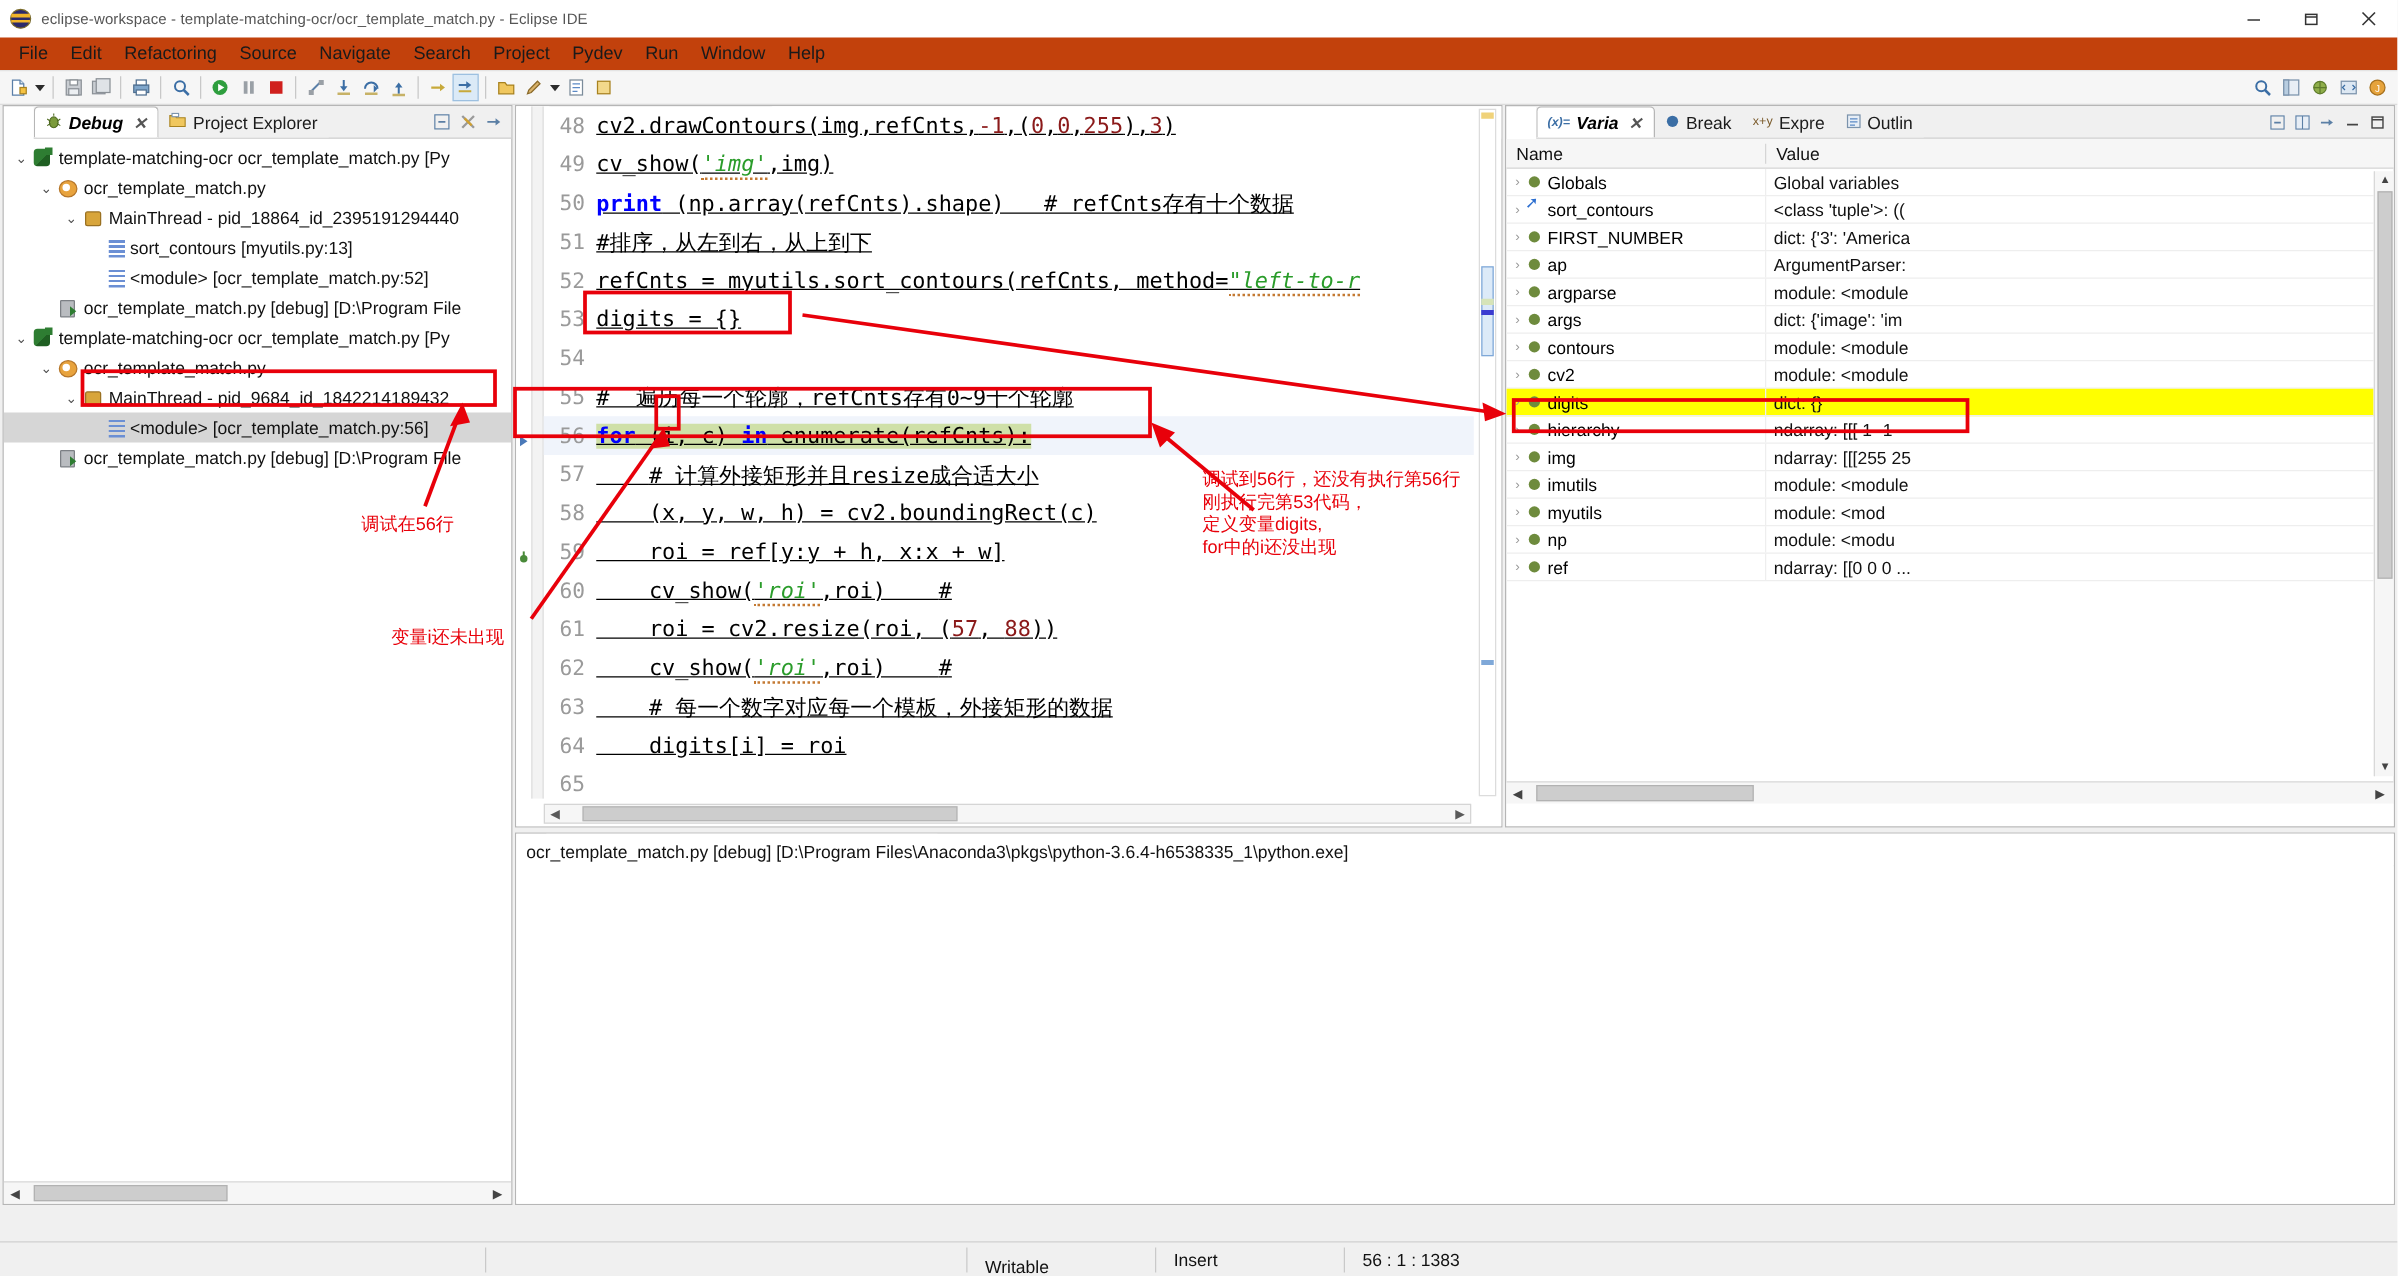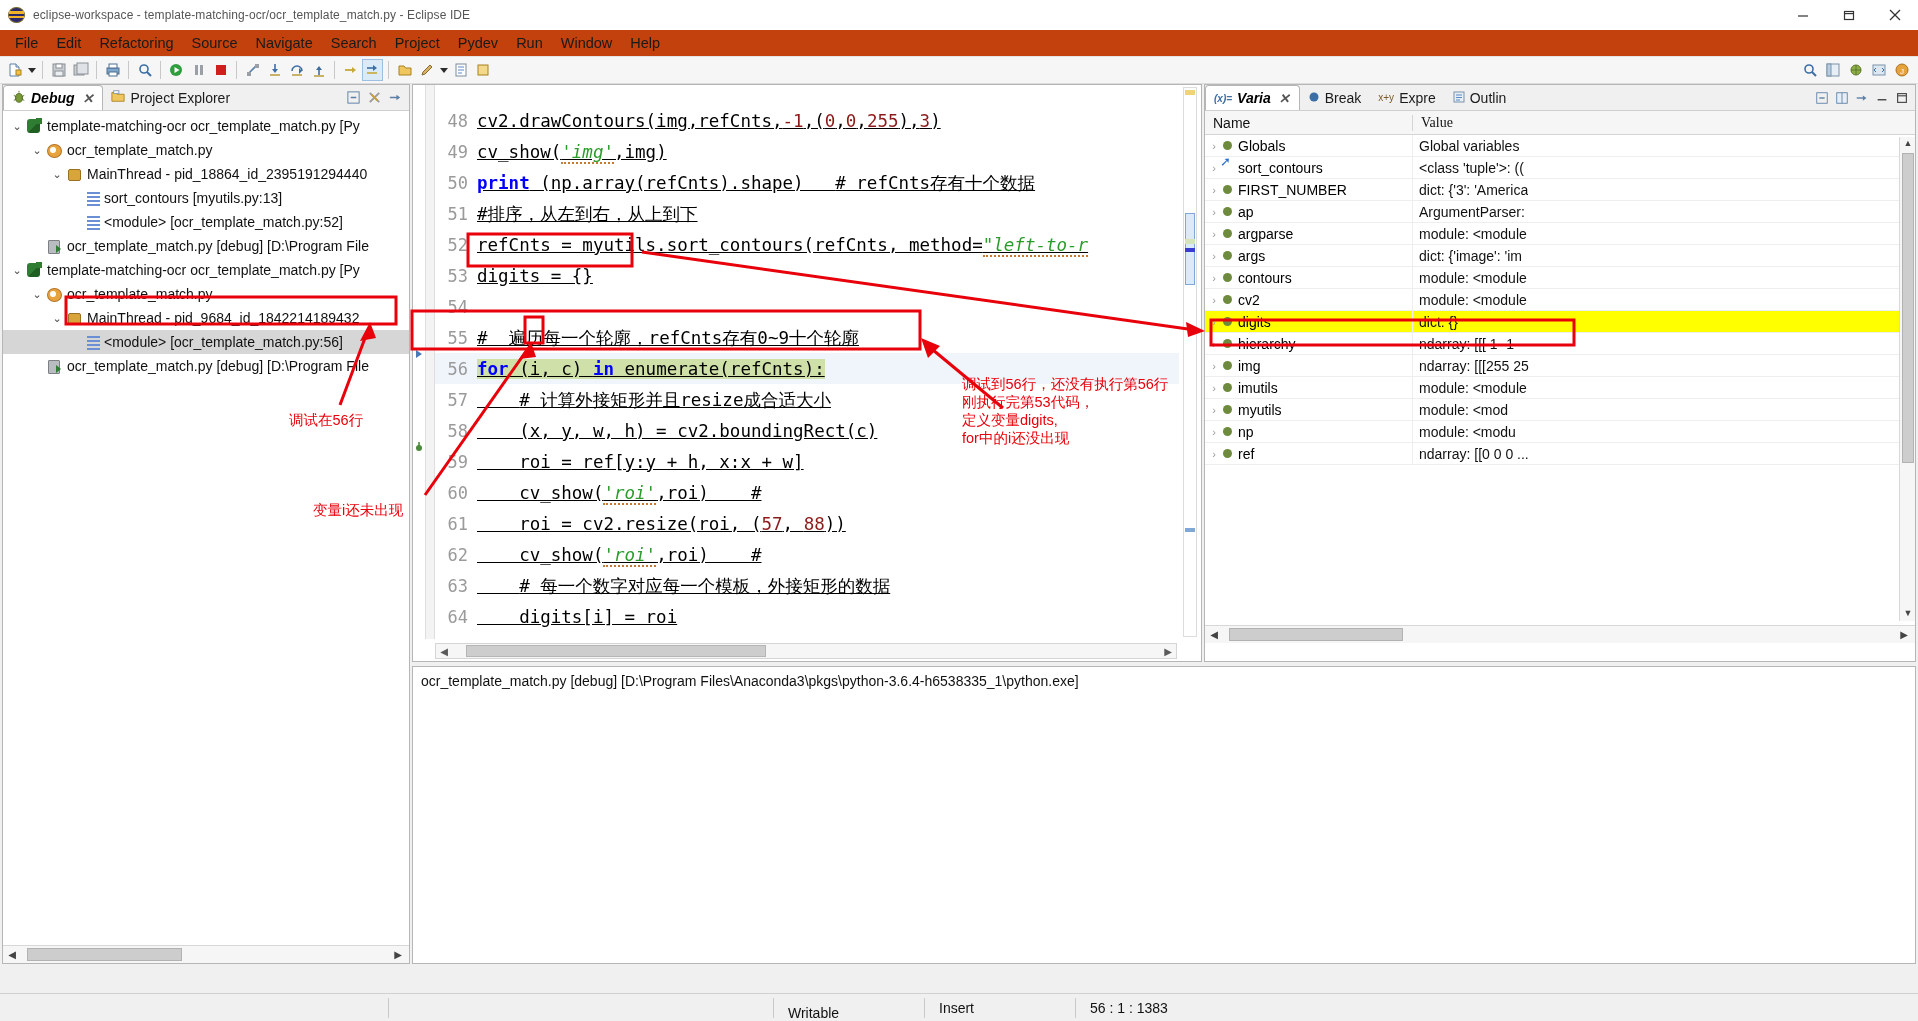--- a/index.html
+++ b/index.html
@@ -68,20 +68,21 @@
 
   
   .g { width:16px; height:16px; display:block; }
 
   
   .workbench { position:absolute; left:0; top:84px; right:0; bottom:37px; }
 
   .panel {
     position: absolute; background: #ffffff;
     border: 1px solid #b6b6b6;
+    padding-left: 24px;
   }
   .panel-tabs {
     height: 26px; display:flex; align-items:flex-end; background: #f0f0f0;
     border-bottom: 1px solid #cfcfcf; position: relative;
   }
   .ptab {
     display:flex; align-items:center; gap:5px; height:25px; padding: 0 9px 0 8px;
     font-size:14px; color:#1b1b1b; position:relative; background:#f0f0f0;
   }
   .ptab.active {
@@ -140,21 +141,21 @@
   }
 
   
   .editor-body { position:absolute; inset:0; background:#ffffff; }
   .code-area {
     position:absolute; left:0; top:0; right:0; bottom:22px; overflow:hidden;
     font-family: "DejaVu Sans Mono", monospace; font-size: 17.5px;
   }
   .ruler-left { position:absolute; left:0; top:0; bottom:0; width:12px; background:#ffffff; }
   .gutter-line { position:absolute; left:12px; top:0; bottom:0; width:10px; background:#f3f3f3; border-left:1px solid #dedede; border-right:1px solid #dedede;}
-  .code-lines { position:absolute; left:22px; top:0; right:22px; bottom:0;margin-top:20px; }
+  .code-lines { position:absolute; left:22px; top:0; right:22px; bottom:0; }
   .cl { height:31px; display:flex; align-items:center; white-space:pre; }
   .lnum { width:42px; text-align:right; color:#9a9a9a; font-size:17px; flex:none; padding-right:9px; }
   .ltext { flex:1;text-decoration:underline; }
   .cl.exec { background:#f0f4fb; }
   .exec-hl { background:#cfe0a8; }
   .kw { color:#0000ff; font-weight:600; }
   .str { color:#2a9c2a; font-style:italic; }
   .num { color:#8b1a1a; }
   .cmt { color:#000000; }
   .squig { border-bottom:2px dotted #c47a33; }
@@ -170,21 +171,21 @@
   }
   .hs-thumb { position:absolute; left:30px; width:300px; height:12px; background:#cdcdcd; border:1px solid #b5b5b5; }
   .hs-arrow { width:16px; text-align:center; color:#5a5a5a; font-size:10px; }
 
   
   .var-header {
     display:flex; height:24px; align-items:center; background:#f6f6f6;
     border-bottom:1px solid #d5d5d5; font-size:14px; color:#111;
   }
   .var-col-name { width:208px; padding-left:8px; border-right:1px solid #d5d5d5; }
-  .var-col-val { padding-left:8px; flex:1;font-family:Liberation Serif, serif; }
+  .var-col-val { padding-left:8px; flex:1; }
   .vrow { display:flex; height:22px; align-items:center; font-size:14px; border-bottom:1px solid #eeeeee; }
   .vrow .vname { width:208px; display:flex; align-items:center; border-right:1px solid #eeeeee; height:100%; }
   .vrow .vval { padding-left:6px; white-space:nowrap; overflow:hidden; color:#111; }
   .vtwist { width:18px; text-align:center; color:#9a9a9a; font-size:11px; }
   .vdot { width:9px; height:9px; border-radius:50%; background:#6e8b3d; margin-right:6px; flex:none; }
   .vdot.arrow { background:transparent; position:relative; }
   .vdot.arrow::after {
     content:'➚'; position:absolute; left:-3px; top:-9px; color:#2d6fd0; font-size:13px;
   }
   .vrow.sel { background:#ffff00; }

